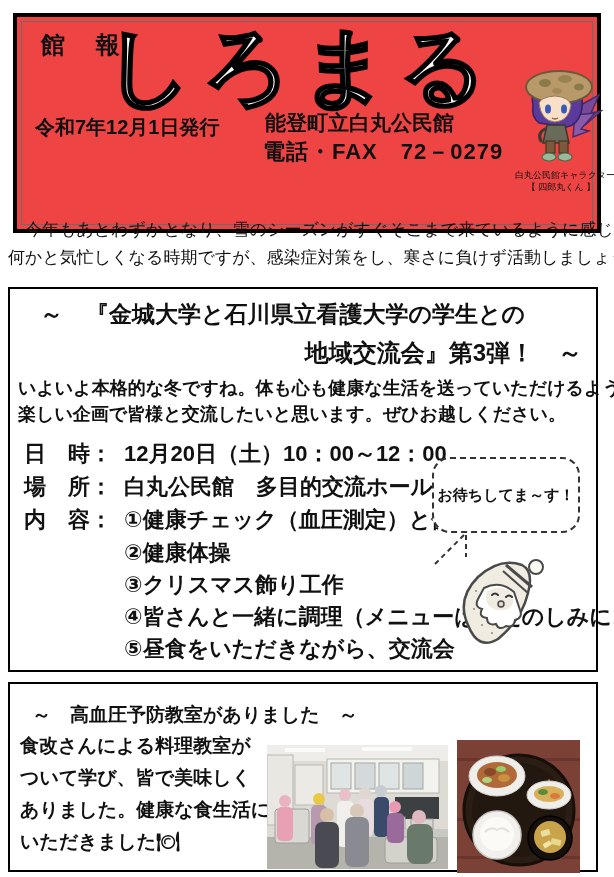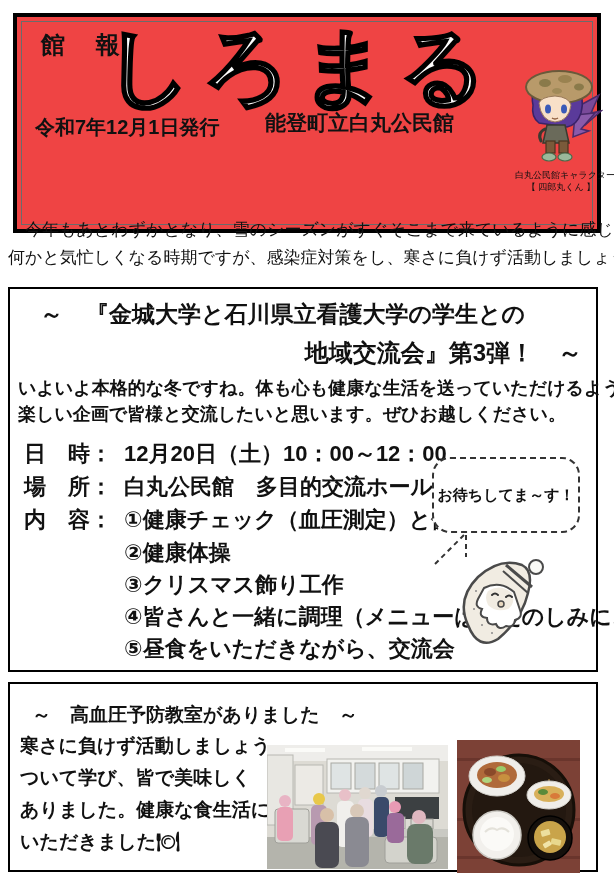--- a/index.html
+++ b/index.html
@@ -111,20 +111,21 @@
 
 <div class="page">
 
   <div class="masthead">
     <div class="masthead-inner"></div>
 
     <div class="kanpo-label">館 報</div>
     <div class="big-title">しろまる</div>
     <div class="issue-date">令和7年12月1日発行</div>
     <div class="org-name">能登町立白丸公民館</div>
+    <div class="phone">電話・FAX　72－0279</div>
 
     <div class="mascot-wrap">
       <span>
         <svg width="84" height="96" viewBox="0 0 84 96">
 
           <polygon points="58,38 80,26 72,44 82,42 66,56 60,58" fill="#7a4a9a" stroke="#4a2a6a" stroke-width="1.5"></polygon>
           <polygon points="56,46 76,44 62,60 70,62 54,68" fill="#8a5aaa" stroke="#4a2a6a" stroke-width="1.5"></polygon>
 
           <path d="M14 36 Q10 18 28 14 Q46 8 58 20 Q66 28 62 44 Q58 56 48 58 L20 54 Q12 48 14 36 Z" fill="#5a3a9a" stroke="#3a2268" stroke-width="1.5"></path>
 
@@ -226,21 +227,21 @@
         <circle cx="26" cy="62" r="1" fill="#8a8a8a"></circle>
         <circle cx="44" cy="86" r="1" fill="#8a8a8a"></circle>
       </svg>
     </span>
   </div>
 
   <div class="report-box">
     <div class="report-title">～　高血圧予防教室がありました　～</div>
 
     <div class="report-text">
-      <div>寒さに負けず活動しましょう</div>
+      <div>食改さんによる料理教室が</div>
       <div>ついて学び、皆で美味しく</div>
       <div>ありました。健康な食生活に</div>
       <div>いただきました🍽</div>
     </div>
 
     <span class="photo photo-kitchen">
       <svg width="181" height="124" viewBox="0 0 181 124">
         <rect width="181" height="124" fill="#dddbd4"></rect>
 
         <rect x="0" y="0" width="181" height="16" fill="#eeedea"></rect>

